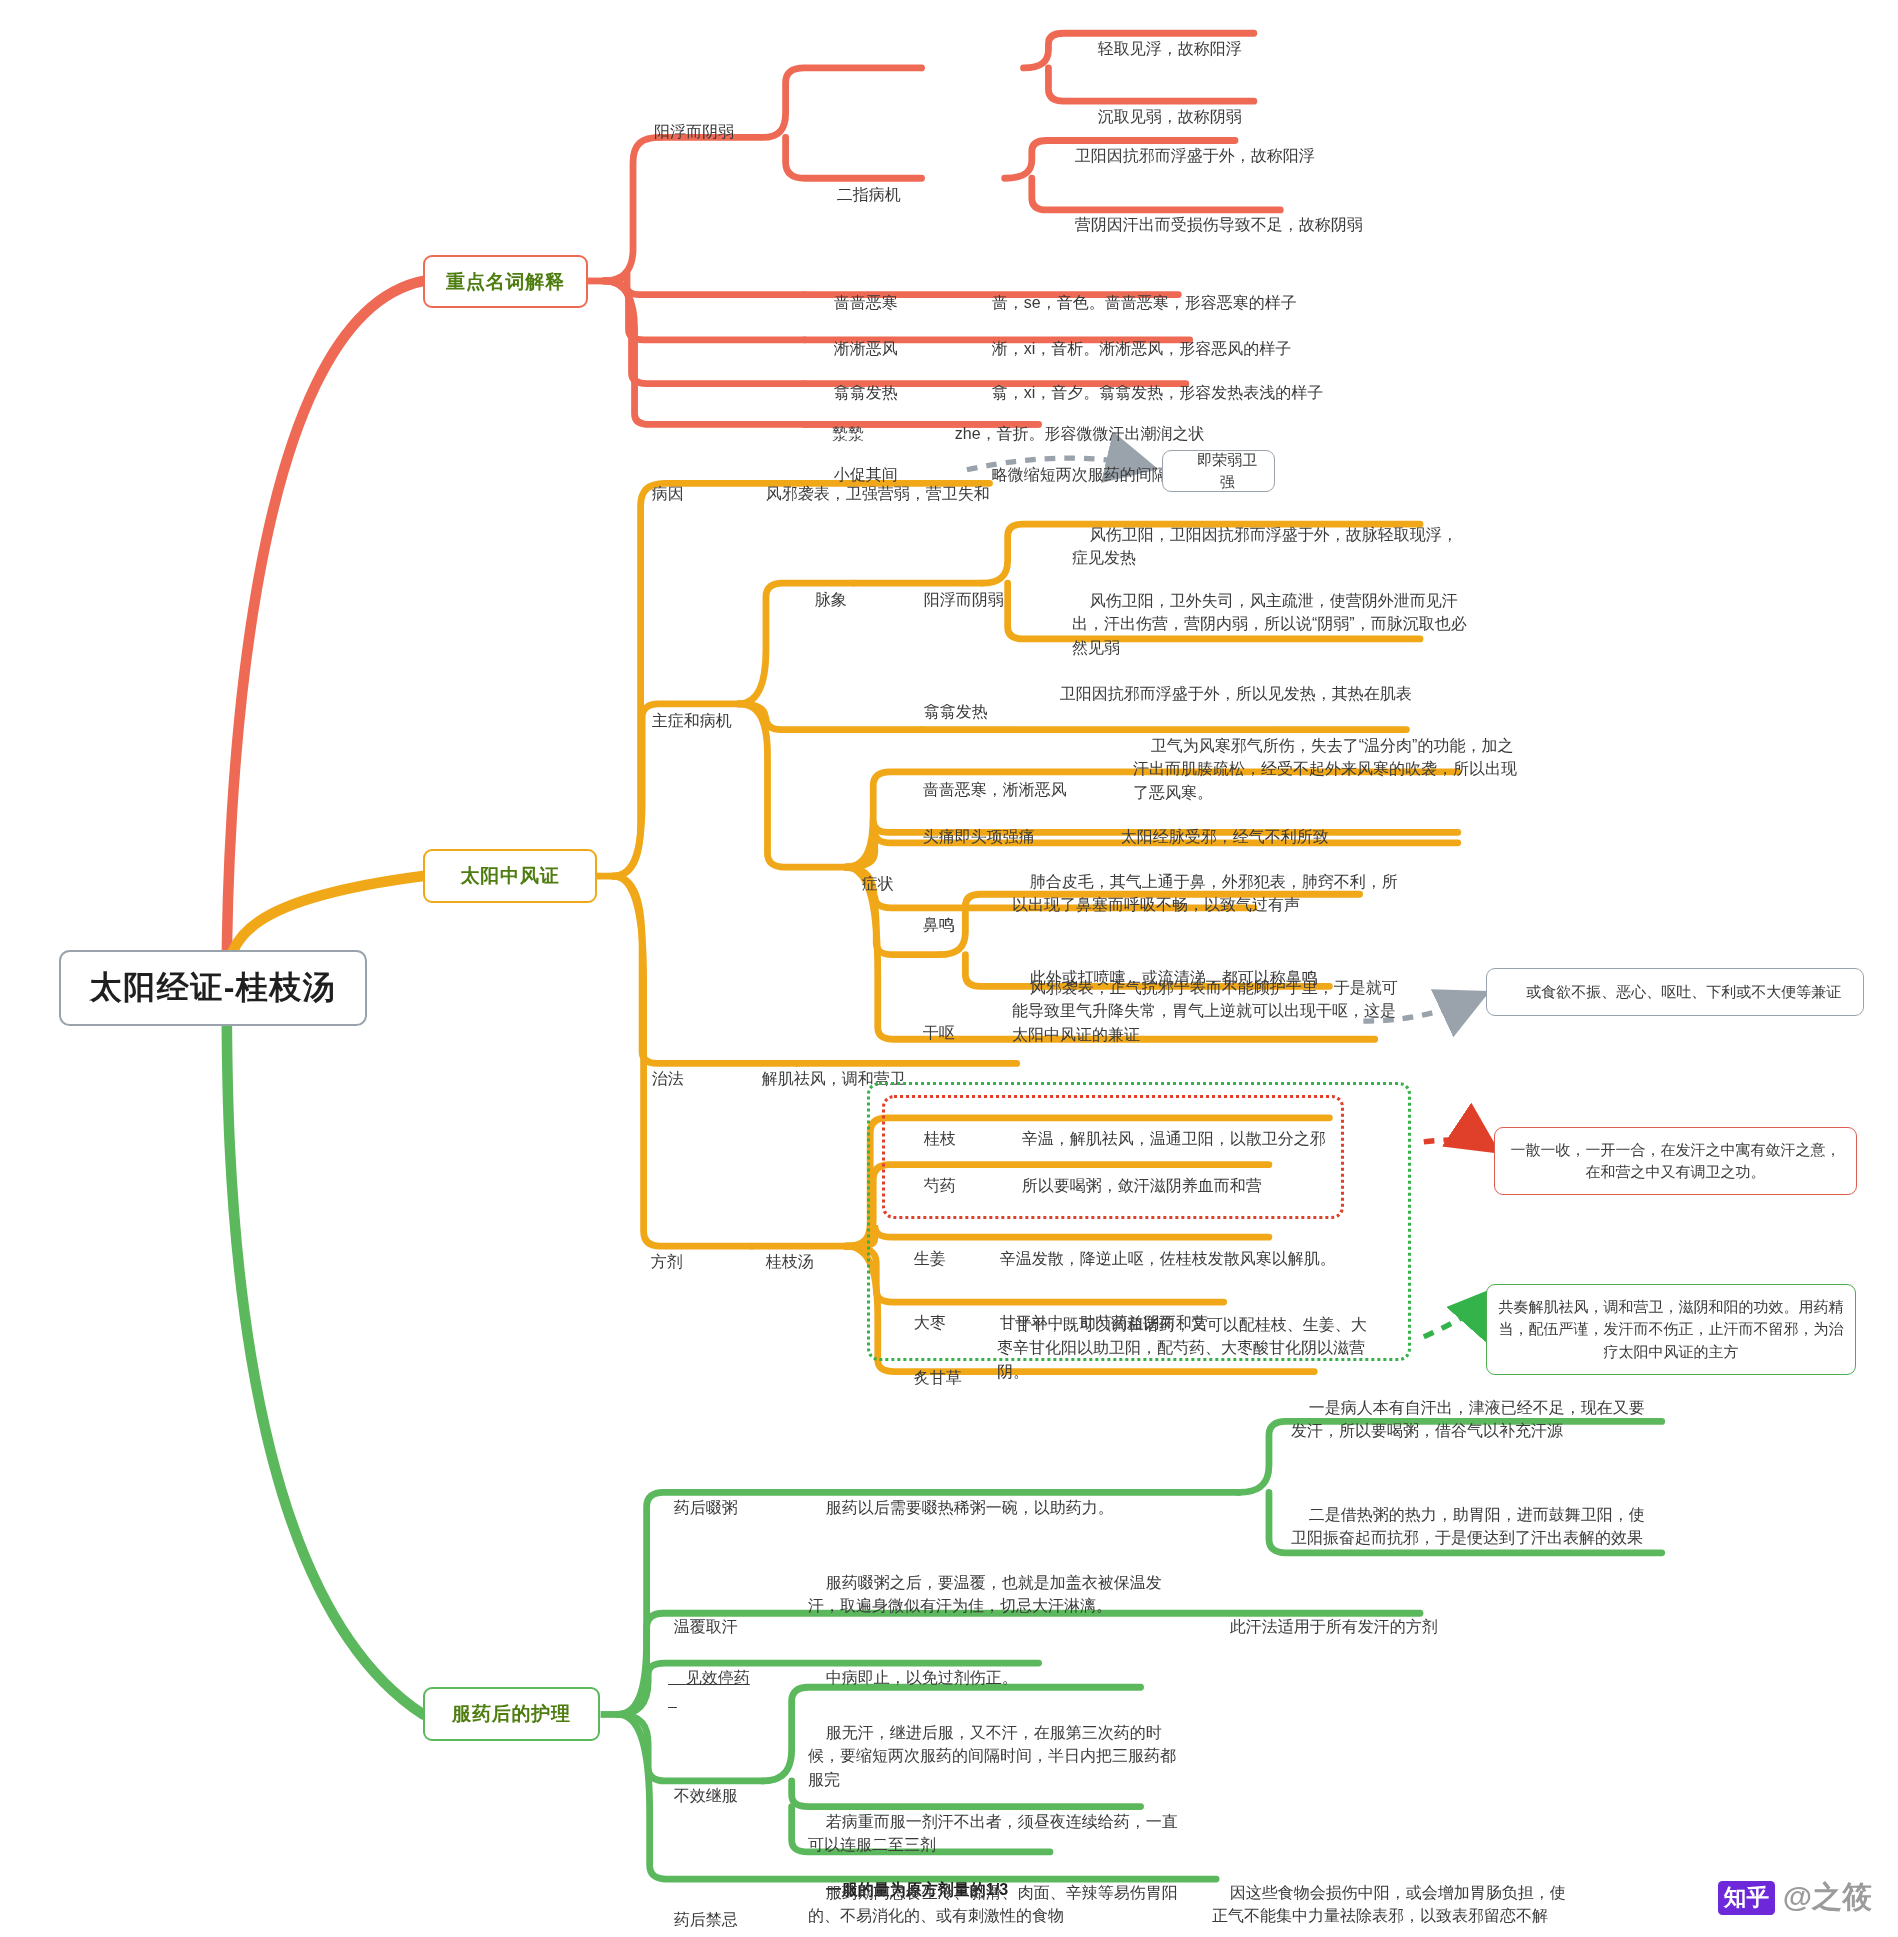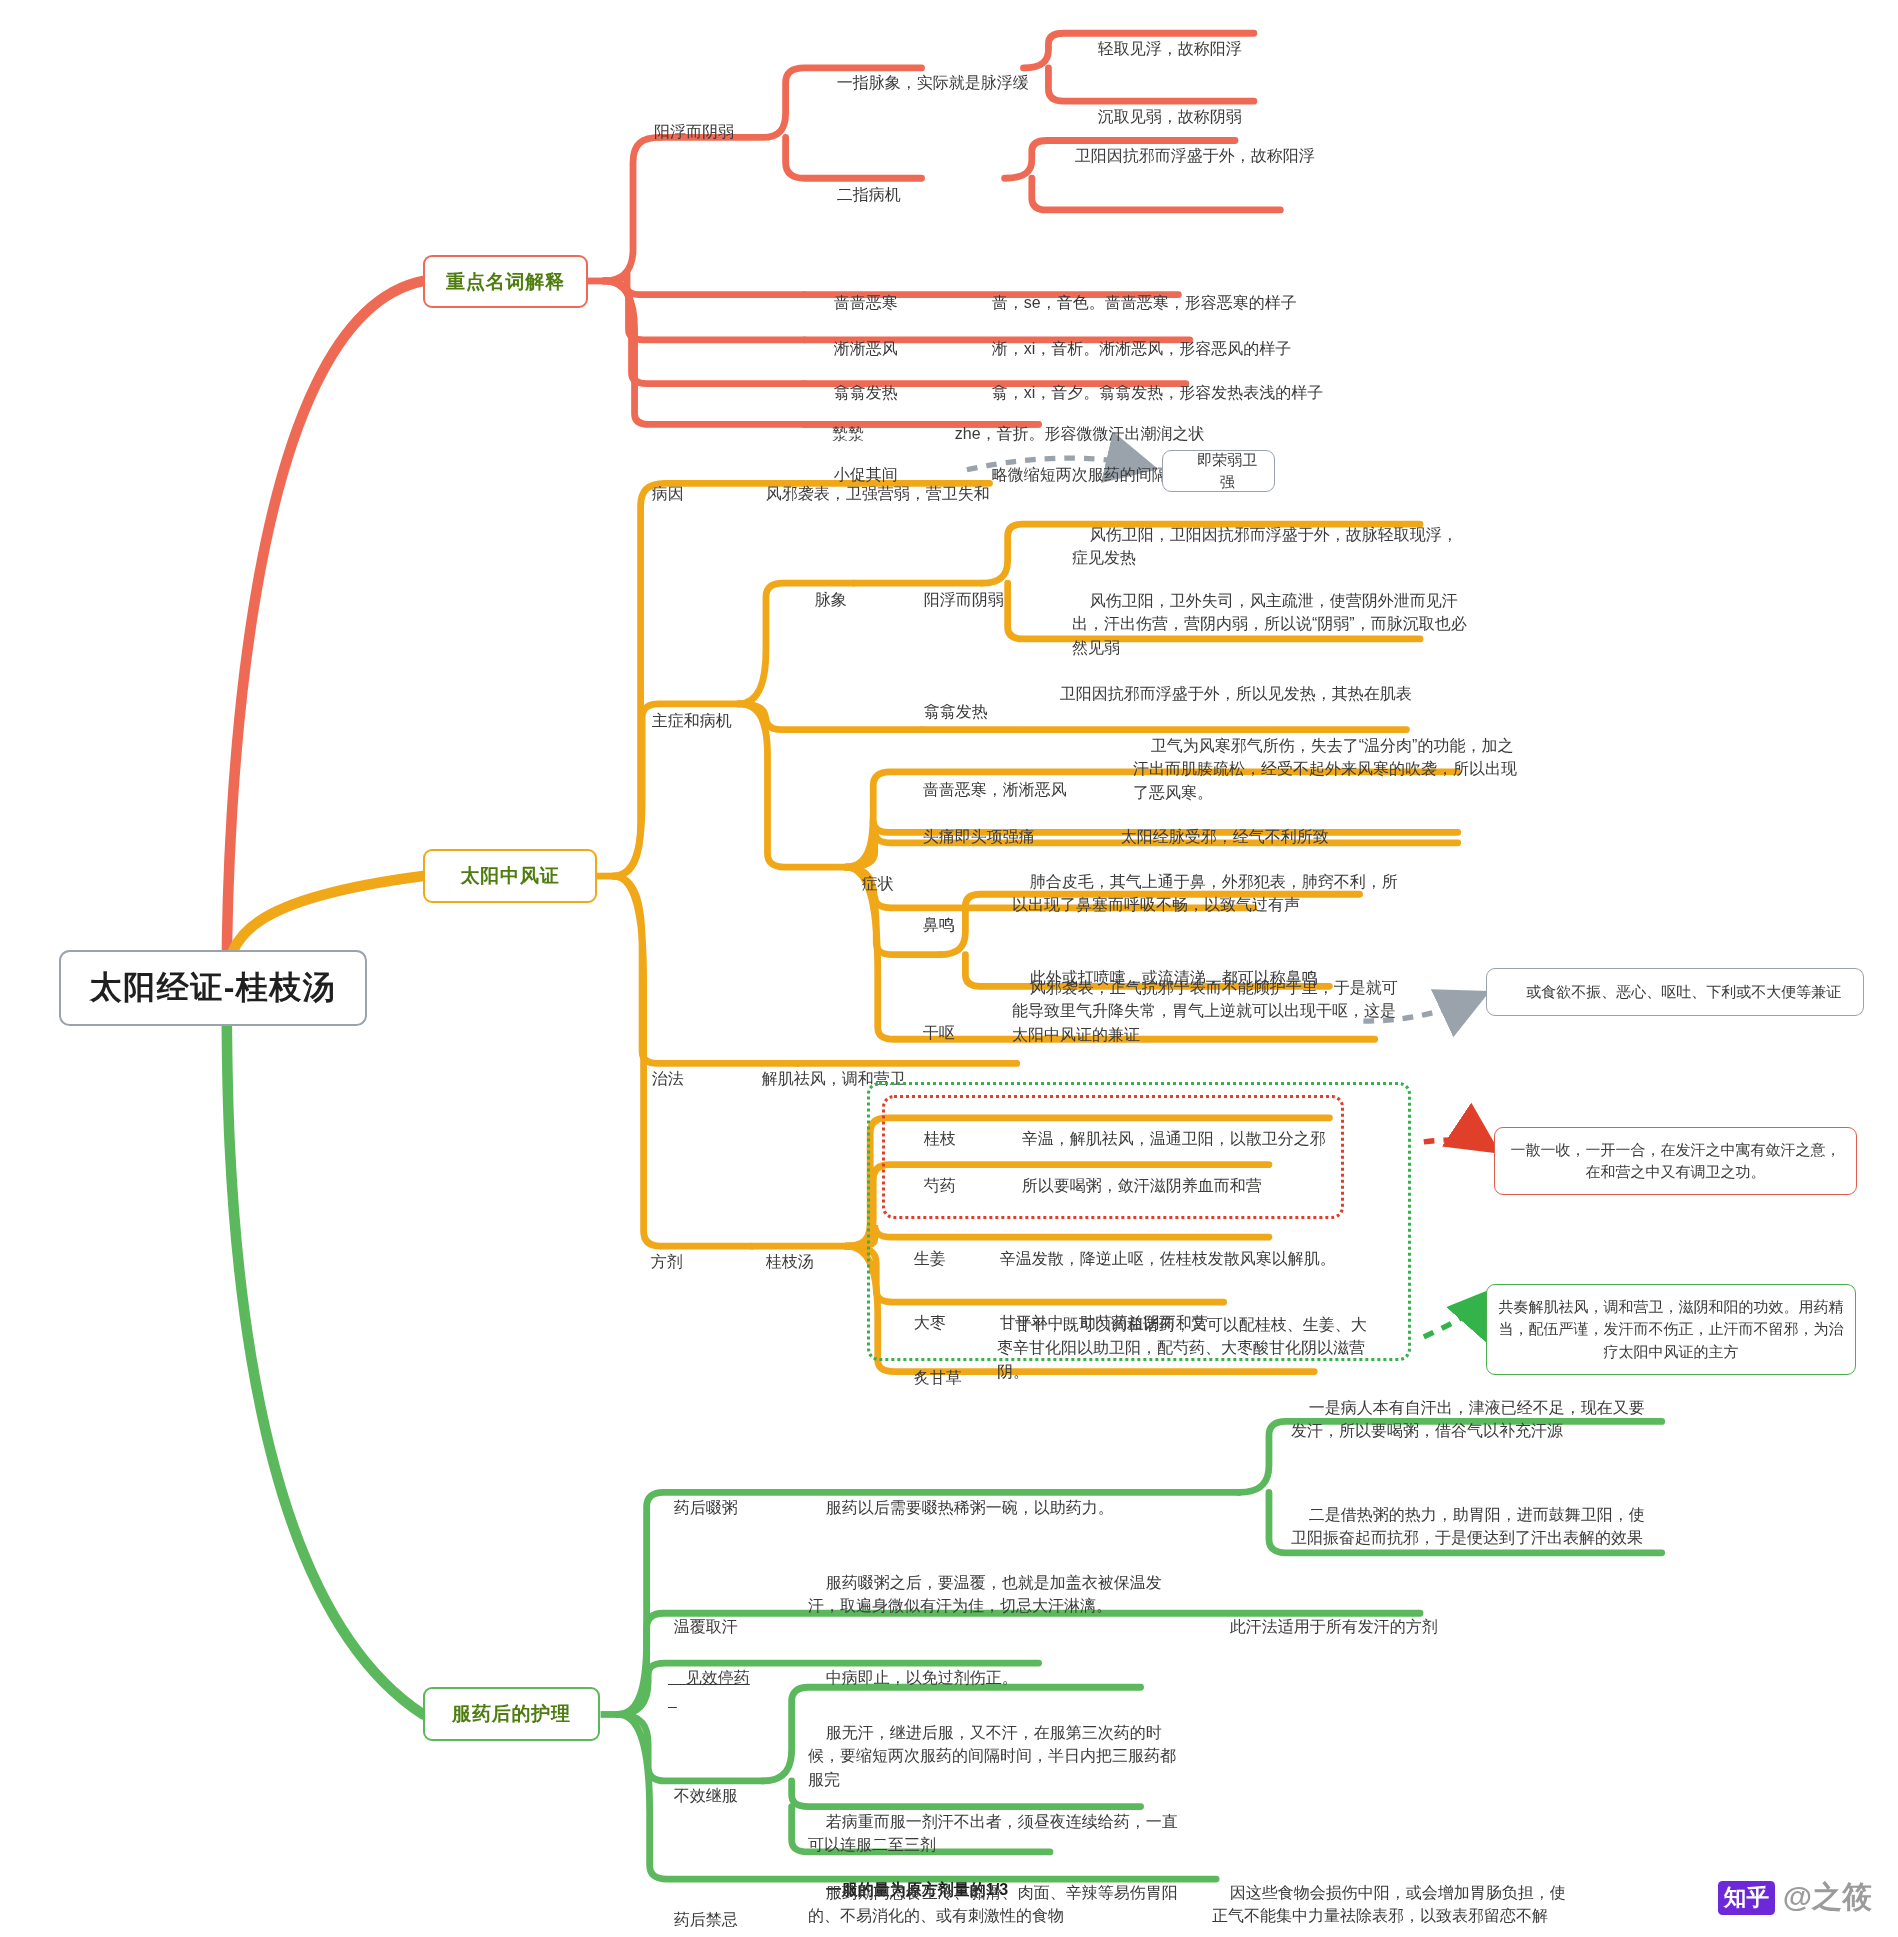--- a/index.html
+++ b/index.html
@@ -175,35 +175,35 @@
   </div>
 
   <div class="node pill red" style="left:423px;top:255px;width:165px;height:53px;">
     <span>重点名词解释</span>
   </div>
 
   <div class="node lbl" style="left:654px;top:121px;width:151px;">
     <span>阳浮而阴弱</span>
   </div>
 
-  <div class="node txt" style="left:819px;top:48px;width:257px;">
-    <span>一指脉象，实际就是脉浮缓</span>
-  </div>
   <div class="node txt" style="left:1080px;top:13.6px;width:257px;">
     <span>轻取见浮，故称阳浮</span>
   </div>
   <div class="node txt" style="left:1080px;top:82px;width:257px;">
     <span>沉取见弱，故称阴弱</span>
   </div>
 
   <div class="node txt" style="left:819px;top:160px;width:151px;">
     <span>二指病机</span>
   </div>
   <div class="node txt" style="left:1057px;top:121px;width:393px;">
     <span>卫阳因抗邪而浮盛于外，故称阳浮</span>
+  </div>
+  <div class="node txt" style="left:1057px;top:190px;width:453px;">
+    <span>营阴因汗出而受损伤导致不足，故称阴弱</span>
   </div>
 
   <div class="node txt" style="left:816px;top:268px;width:136px;">
     <span>啬啬恶寒</span>
   </div>
   <div class="node txt" style="left:974px;top:268px;width:468px;">
     <span>啬，se，音色。啬啬恶寒，形容恶寒的样子</span>
   </div>
 
   <div class="node txt" style="left:816px;top:314px;width:136px;">

